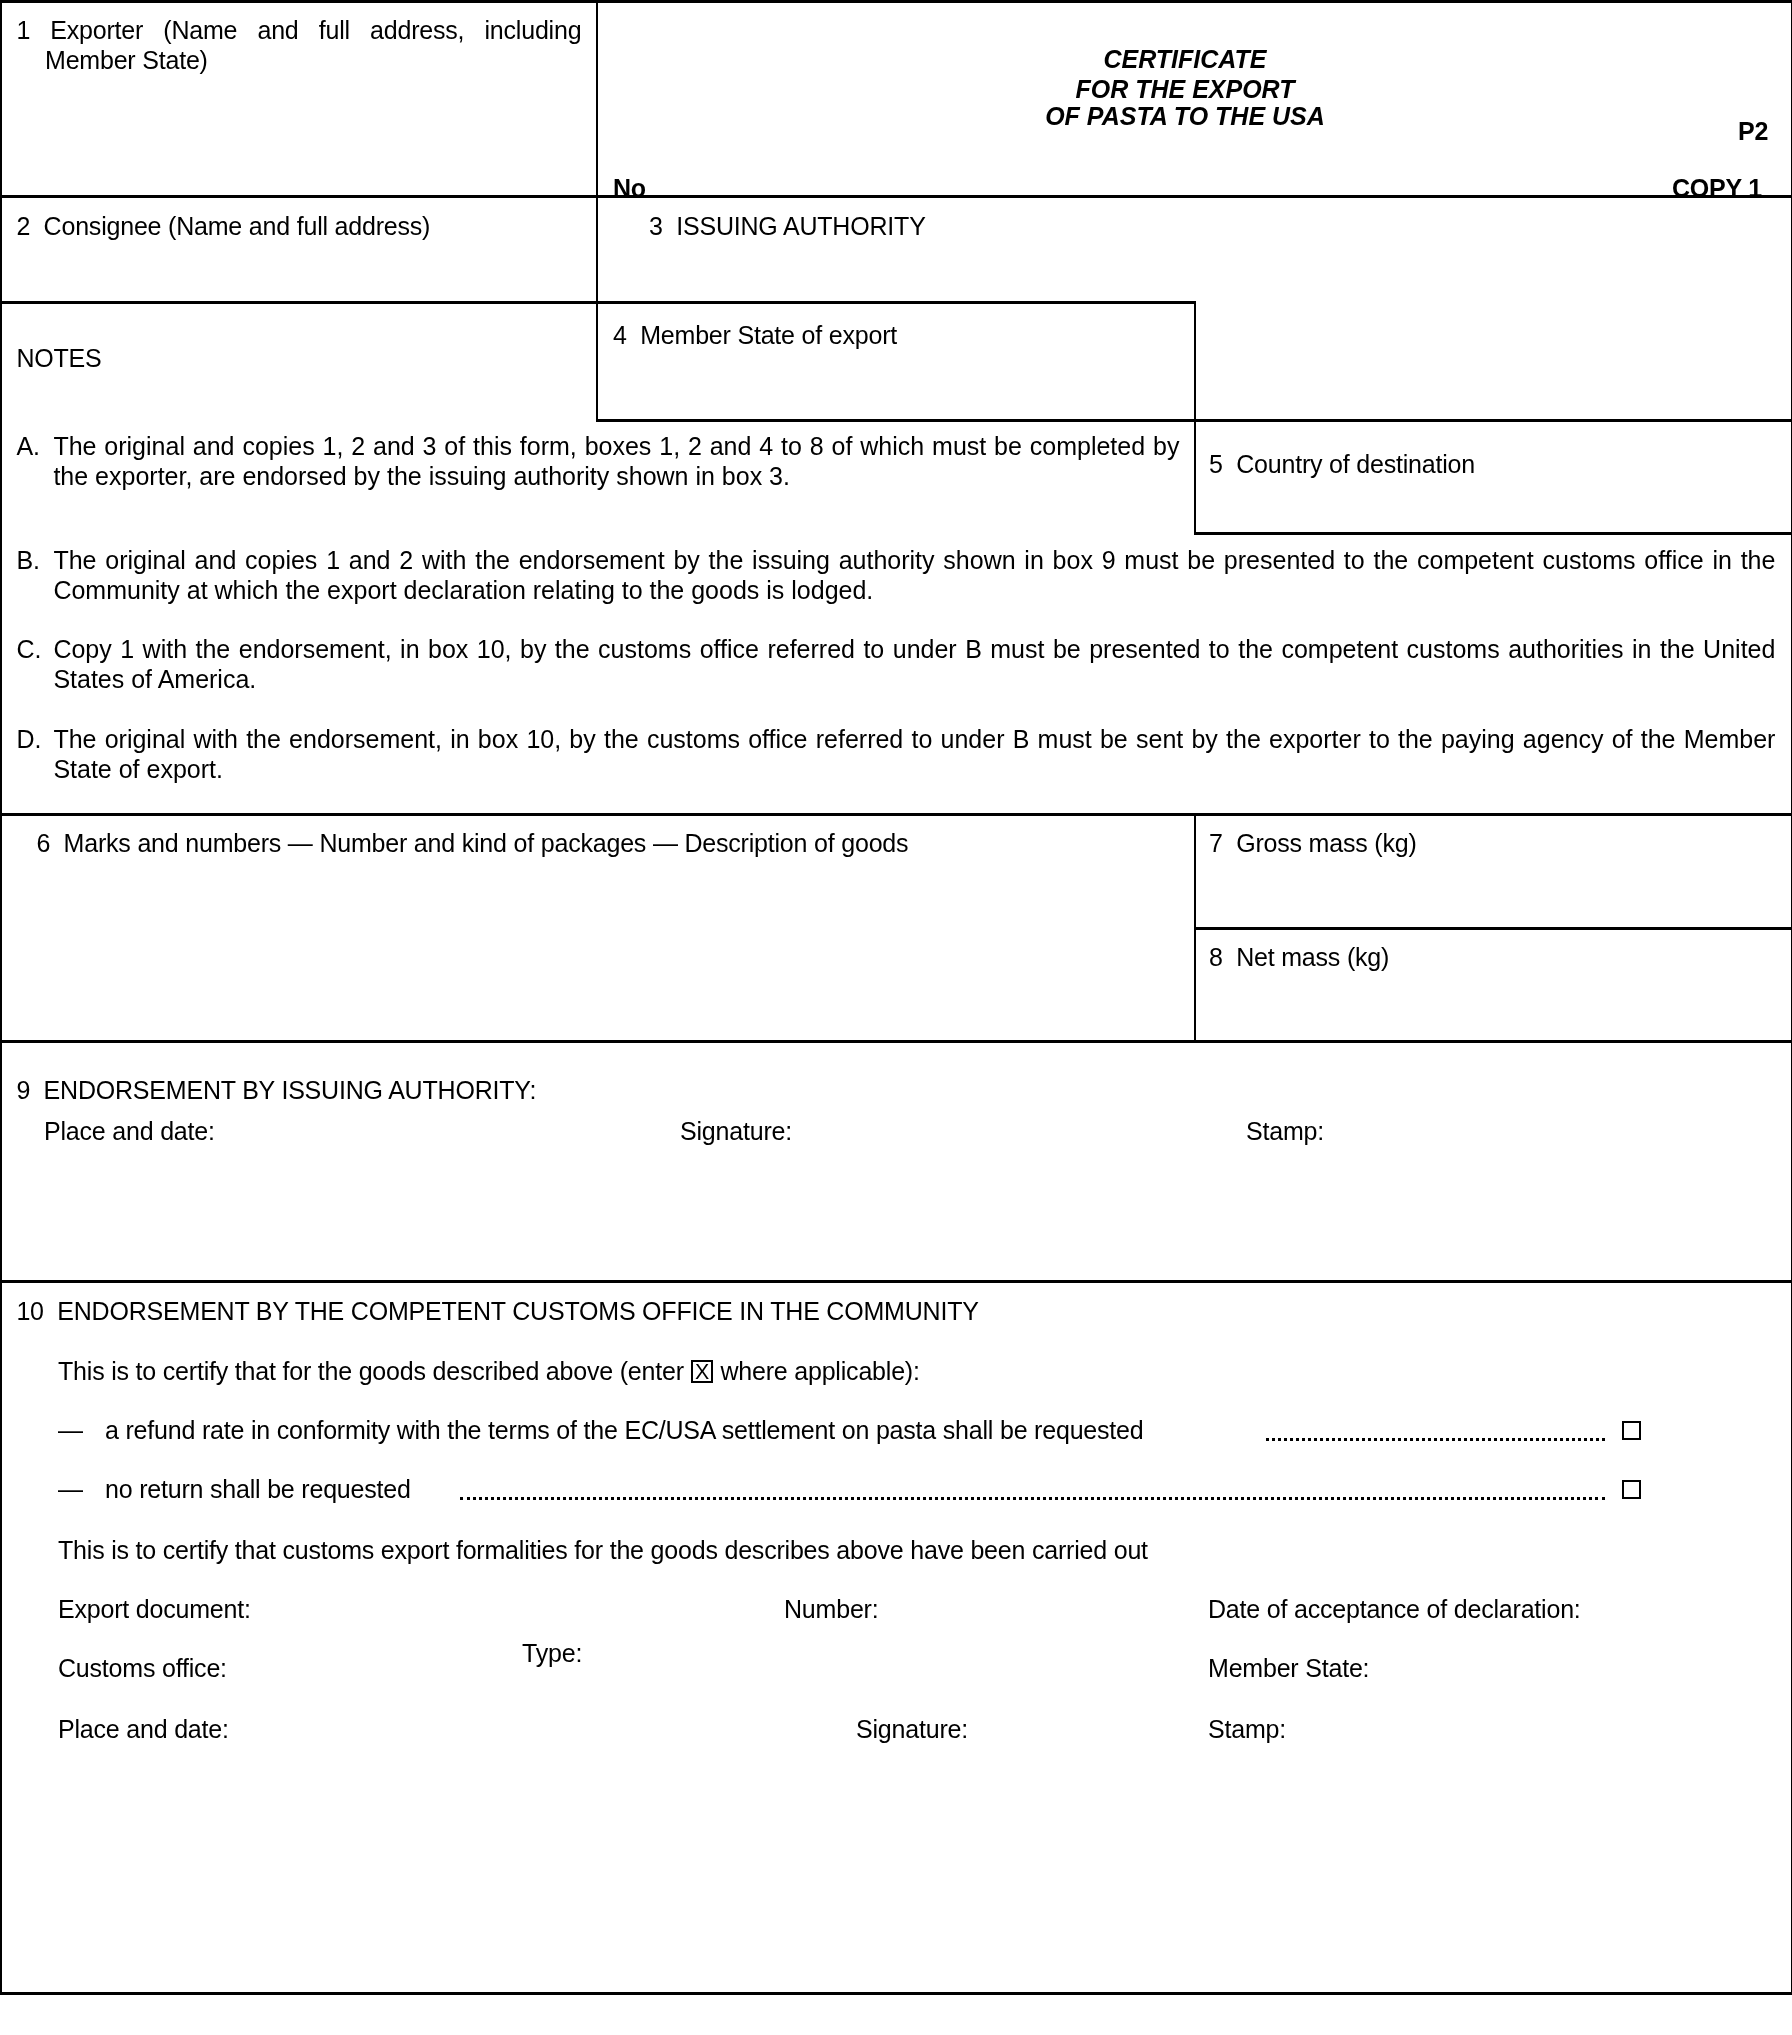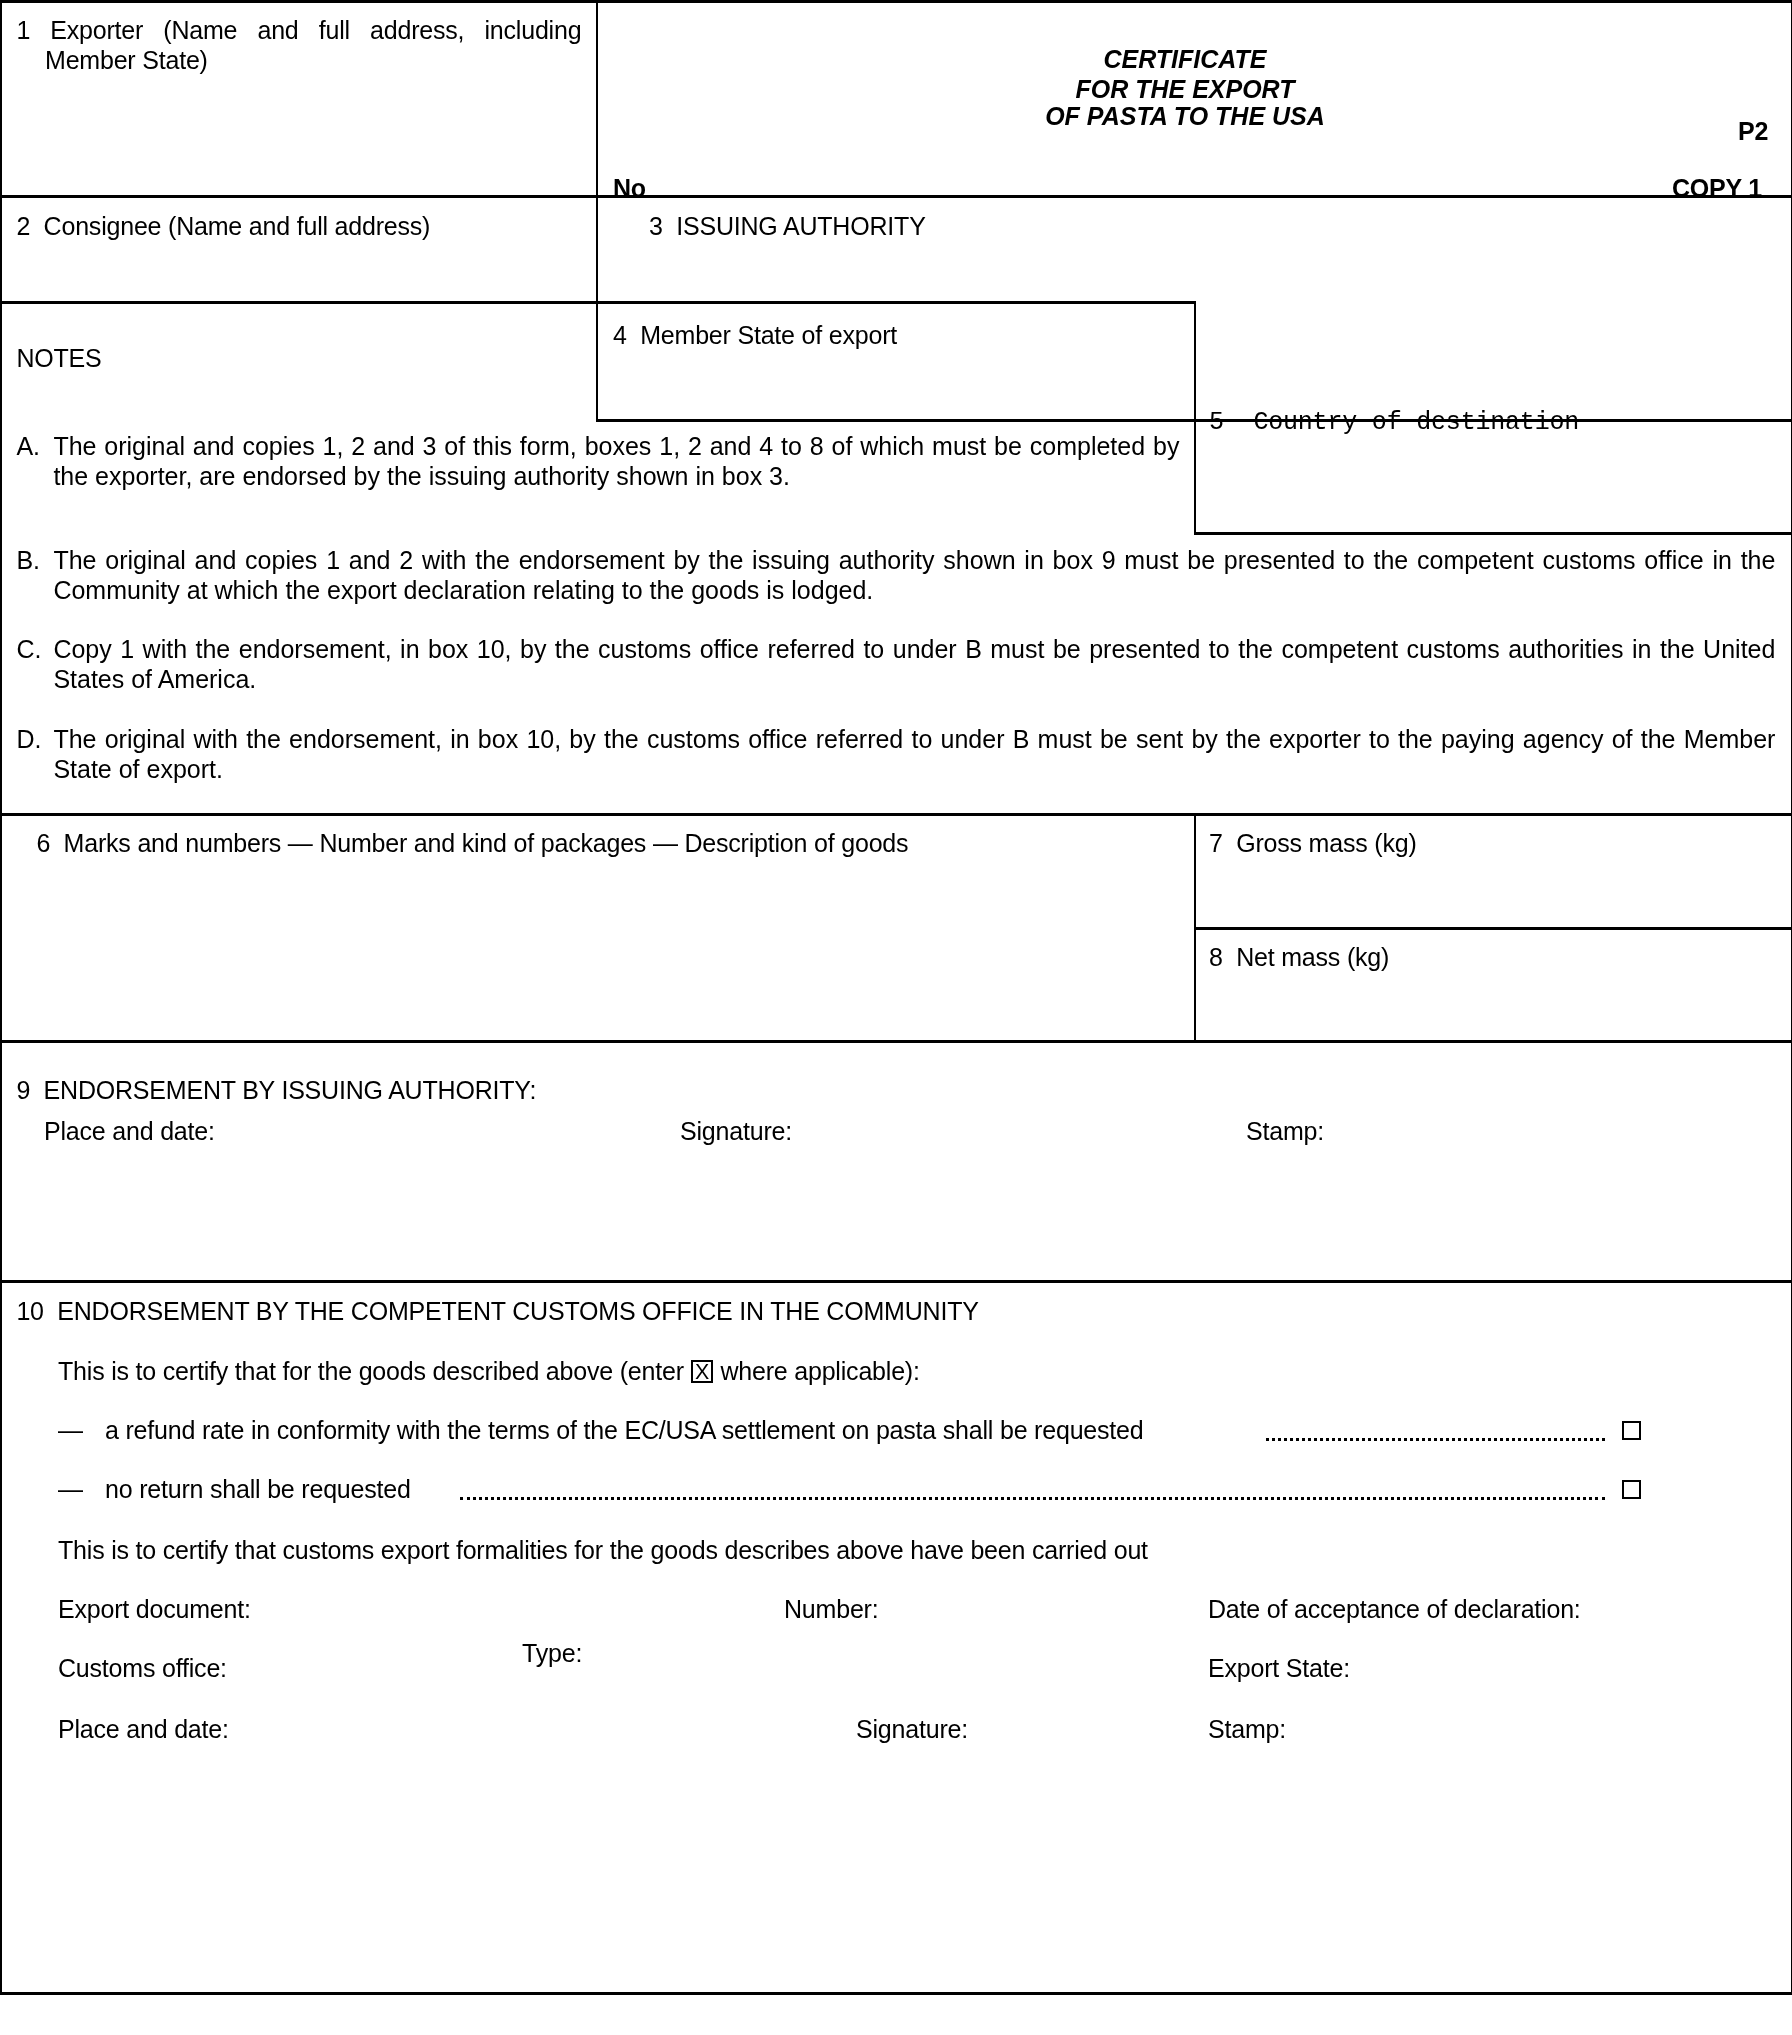--- a/index.html
+++ b/index.html
@@ -50,21 +50,21 @@
   <div class="title" style="left:996px; top:74px; width:378px;">FOR THE EXPORT</div>
   <div class="title" style="left:996px; top:101px; width:378px;">OF PASTA TO THE USA</div>
   <div class="t b" style="left:1738px; top:73px;">P2</div>
   <div class="t b" style="left:613px; top:130px;">No</div>
   <div class="t b" style="left:1672px; top:130px;">COPY 1</div>
 </div>
 
 <div class="t" style="left:16.4px; top:211px; white-space:pre;">2  Consignee (Name and full address)</div>
 <div class="t" style="left:613px; top:211px; white-space:pre;margin-left:36px;">3  ISSUING AUTHORITY</div>
 <div class="t" style="left:613px; top:320px; white-space:pre;">4  Member State of export</div>
-<div class="t" style="left:1209px; top:408px; white-space:pre;font-family:Liberation Mono, monospace;">5  Country of destination</div>
+<div class="t" style="left:1209px; top:449px; white-space:pre;">5  Country of destination</div>
 
 <div class="t" style="left:16.4px; top:343px;">NOTES</div>
 
 <div class="note" style="left:16.4px; top:431px; width:1163px;">
   <span class="ltr">A.</span>
   <span class="body">The original and copies 1, 2 and 3 of this form, boxes 1, 2 and 4 to 8 of which must be completed by the exporter, are endorsed by the issuing authority shown in box 3.</span>
 </div>
 <div class="note" style="left:16.4px; top:545px; width:1759px;">
   <span class="ltr">B.</span>
   <span class="body">The original and copies  1 and 2 with the endorsement by the issuing authority shown in box 9 must be presented to the competent customs office in the Community at which the export declaration relating to the goods is lodged.</span>
@@ -107,19 +107,19 @@
   <div class="chk" style="left:1622px; top:1480px;"></div>
 
   <div class="t" style="left:58px; top:1535px;">This is to certify that customs export formalities for the goods describes above have been carried out</div>
 
   <div class="t" style="left:58px; top:1594px;">Export document:</div>
   <div class="t" style="left:492px; top:1638px;margin-left:30px;">Type:</div>
   <div class="t" style="left:784px; top:1594px;">Number:</div>
   <div class="t" style="left:1208px; top:1594px;">Date of acceptance of declaration:</div>
 
   <div class="t" style="left:58px; top:1653px;">Customs office:</div>
-  <div class="t" style="left:1208px; top:1653px;">Export State:</div>
+  <div class="t" style="left:1208px; top:1653px;">Member State:</div>
 
   <div class="t" style="left:58px; top:1714px;">Place and date:</div>
   <div class="t" style="left:856px; top:1714px;">Signature:</div>
   <div class="t" style="left:1208px; top:1714px;">Stamp:</div>
 </div>
 
 
 </body></html>

